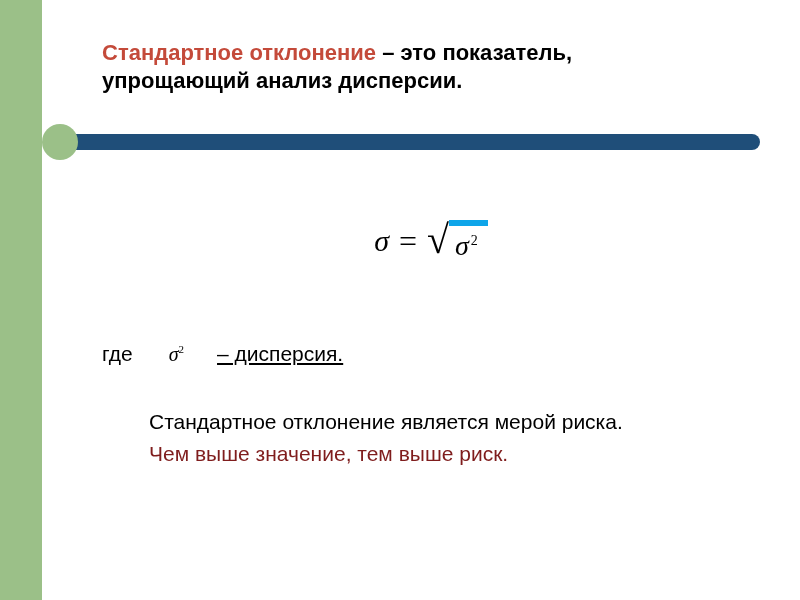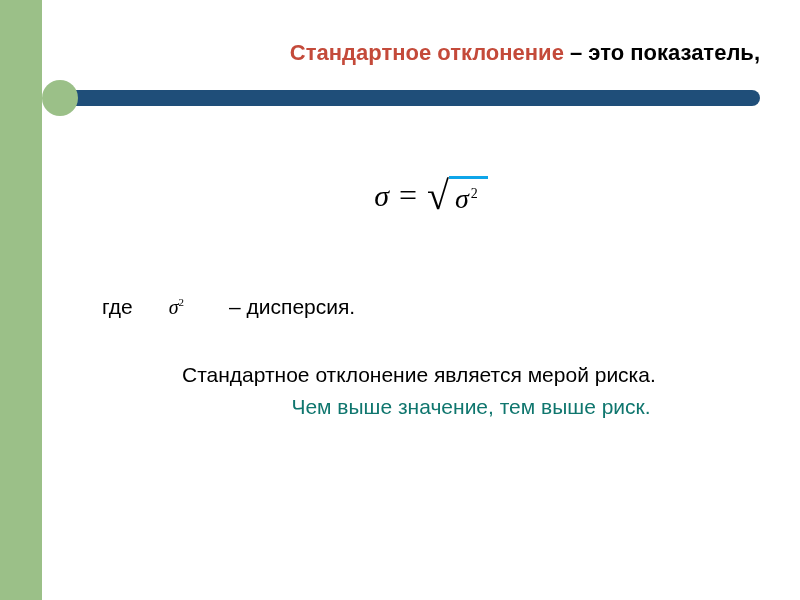--- a/index.html
+++ b/index.html
@@ -21,22 +21,22 @@
       top: 0;
       width: 42px;
       height: 100%;
       background: #9BC088;
     }
     .content {
       margin-left: 42px;
       padding: 40px 40px 40px 60px;
     }
     .title-block {
-      text-align: right;
-      margin-bottom: 14px;
+      text-align: left;
+      margin-bottom: 30px;
     }
     .title-red {
       color: #C44A3A;
       font-weight: bold;
       font-size: 22px;
     }
     .title-black {
       color: #000;
       font-weight: bold;
       font-size: 22px;
@@ -93,21 +93,21 @@
       align-items: flex-start;
     }
     .sqrt-sign {
       font-style: normal;
       font-size: 40px;
       line-height: 0.8;
       position: relative;
       top: 4px;
     }
     .sqrt-content {
-      border-top: 3px solid #0ea5e9;
+      border-top: 6px solid #0ea5e9;
       padding: 4px 10px 0 6px;
       font-size: 28px;
       position: relative;
     }
     .sup2 {
       font-size: 14px;
       vertical-align: super;
       font-style: normal;
       margin-left: 2px;
     }
@@ -127,46 +127,47 @@
       font-style: italic;
       font-size: 20px;
       margin-right: 17px;
     }
     .sup-small {
       font-size: 11px;
       vertical-align: super;
       font-style: normal;
     }
     .dash-text {
-      margin-left: 12px;
+      margin-left: 0;
+      text-decoration: underline;
     }
     .body-text {
-      margin-left: 80px;
+      margin-left: 47px;
       font-size: 21px;
       line-height: 1.5;
     }
     .black-text {
       color: #000;
     }
     .blue-text {
-      color: #0f766e;
-      text-align: center;
+      color: #7f1d1d;
     }
   </style>
 </head>
 <body>
 
 <div class="left-band"></div>
 
 <div class="content">
 
   <div class="title-block">
     <div>
       <span class="title-red">Стандартное отклонение</span><span class="title-black"> – это показатель,</span>
     </div>
+    <div class="title-line2">упрощающий анализ дисперсии.</div>
   </div>
 
   <div class="divider-row">
     <div class="circle"></div>
     <div class="line"></div>
   </div>
 
   <div class="formula">
     <div class="formula-inner">
       <span class="sigma">σ</span>

